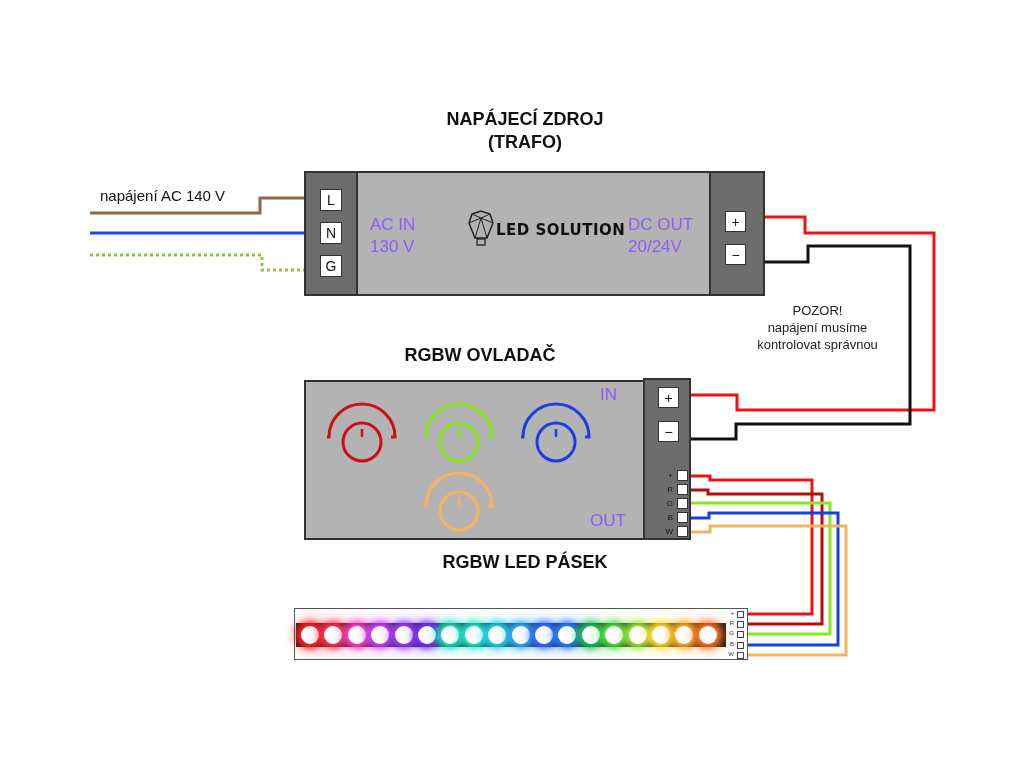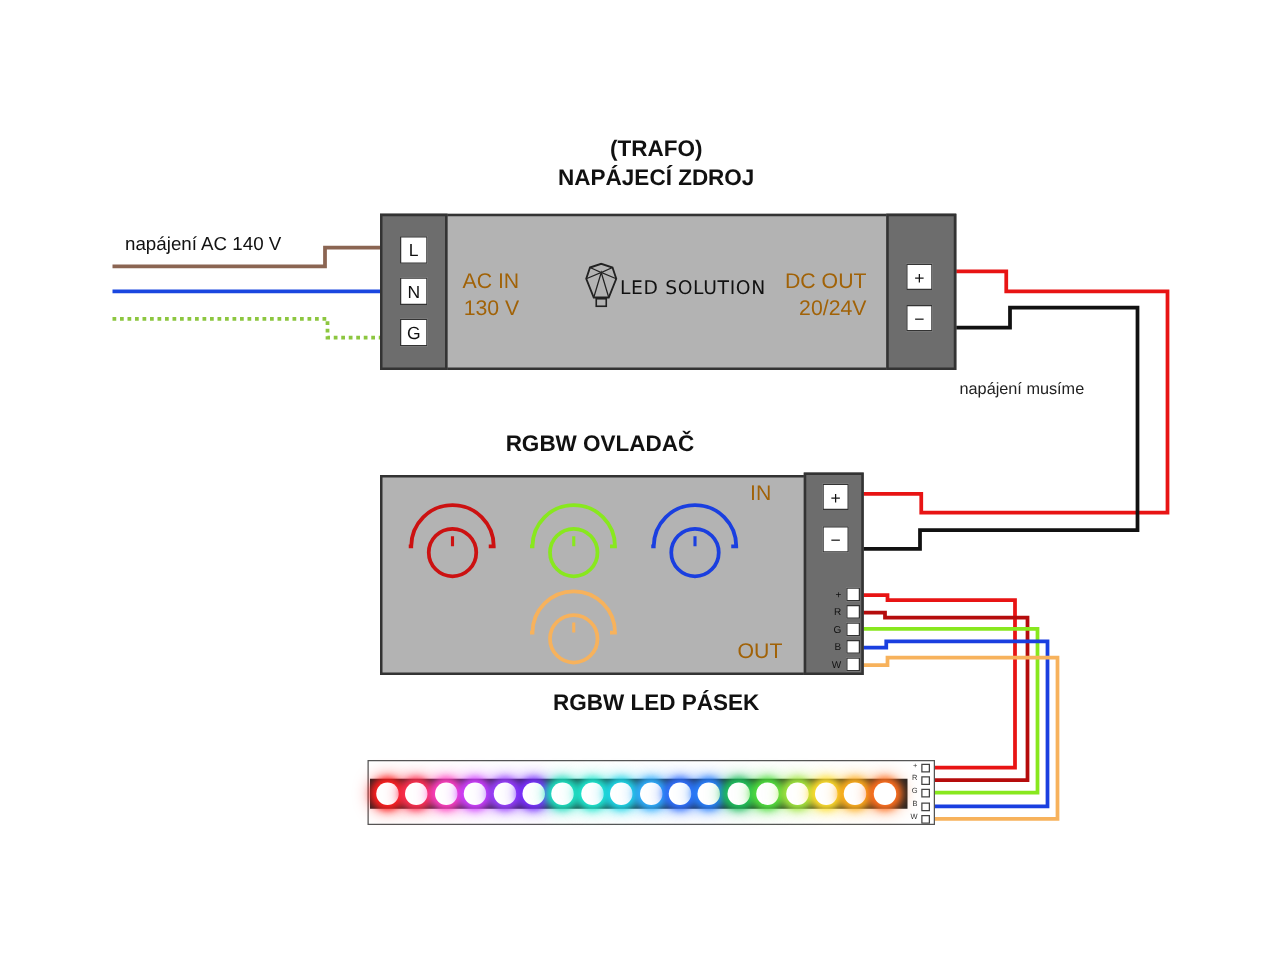--- a/index.html
+++ b/index.html
@@ -4,21 +4,21 @@
 <style>
   html, body { margin:0; padding:0; background:#ffffff; }
   body { width:1024px; height:768px; position:relative; overflow:hidden;
          font-family:"Liberation Sans", sans-serif; color:#111; }
   .abs { position:absolute; }
   .title { font-weight:bold; font-size:18px; text-align:center; color:#111; }
   .box { position:absolute; background:#b3b3b3; border:2px solid #333; box-sizing:border-box; }
   .cap { position:absolute; background:#6d6d6d; border:2px solid #333; box-sizing:border-box; }
   .term { position:absolute; background:#fff; border:1.5px solid #333; box-sizing:border-box;
           display:flex; align-items:center; justify-content:center; font-size:14px; color:#111; }
-  .label { position:absolute; font-size:17px; color:#a16207; text-align:right; line-height:22px; }
+  .label { position:absolute; font-size:17px; color:#8b5cf6; text-align:left; line-height:22px; }
   .small-pin { position:absolute; width:11px; height:11px; background:#fff; border:1.2px solid #333; box-sizing:border-box; }
   .pin-label { position:absolute; font-size:8px; color:#111; text-align:right; width:12px; }
   .strip-pin { position:absolute; width:7px; height:7px; background:#fff; border:1px solid #444; box-sizing:border-box; }
   .strip-pin-label { position:absolute; font-size:6px; color:#333; text-align:right; width:10px; }
   svg.wires { position:absolute; left:0; top:0; }
   .note { position:absolute; font-size:13px; text-align:center; color:#222; line-height:17px; }
   .led { position:absolute; width:18px; height:18px; border-radius:50%; background:#fff; }
 </style>
 </head>
 <body>
@@ -36,22 +36,22 @@
   <polyline points="690,476 710,476 710,480 812,480 812,614 747,614" fill="none" stroke="#e81414" stroke-width="3"></polyline>
   <polyline points="690,490 708,490 708,494 822,494 822,624 747,624" fill="none" stroke="#b50c0c" stroke-width="3"></polyline>
   <polyline points="690,503 830,503 830,634 747,634" fill="none" stroke="#88e81e" stroke-width="3"></polyline>
   <polyline points="690,518 709,518 709,513 838,513 838,645 747,645" fill="none" stroke="#1a3fe0" stroke-width="3"></polyline>
   <polyline points="690,532 710,532 710,526 846,526 846,655 747,655" fill="none" stroke="#f7b25c" stroke-width="3"></polyline>
 </svg>
 
 <div class="abs" style="left:100px;top:187px;font-size:15px;">napájení AC 140 V</div>
 
 <div class="abs title" style="left:400px;top:108px;width:250px;line-height:23px;">
+  <div>NAPÁJECÍ ZDROJ</div>
   <div>(TRAFO)</div>
-  <div>NAPÁJECÍ ZDROJ</div>
 </div>
 
 <div class="box" style="left:304px;top:171px;width:461px;height:125px;"></div>
 <div class="cap" style="left:304px;top:171px;width:54px;height:125px;"></div>
 <div class="cap" style="left:709px;top:171px;width:56px;height:125px;"></div>
 
 <div class="term" style="left:320px;top:189px;width:22px;height:22px;">L</div>
 <div class="term" style="left:320px;top:222px;width:22px;height:22px;">N</div>
 <div class="term" style="left:320px;top:255px;width:22px;height:22px;">G</div>
 
@@ -68,25 +68,27 @@
 </div>
 
 <div class="abs" style="left:466px;top:210px;display:flex;align-items:center;">
   <svg width="30" height="40" viewBox="0 0 30 40">
     <polygon points="6,4 15,1 24,4 27,13 21,28 9,28 3,13" fill="none" stroke="#222" stroke-width="1.5"></polygon>
     <polyline points="3,13 15,8 27,13" fill="none" stroke="#222" stroke-width="1"></polyline>
     <polyline points="6,4 15,8 24,4" fill="none" stroke="#222" stroke-width="1"></polyline>
     <polyline points="9,28 15,8 21,28" fill="none" stroke="#222" stroke-width="1"></polyline>
     <rect x="11" y="29" width="8" height="6" fill="none" stroke="#222" stroke-width="1.3"></rect>
   </svg>
-  <span style="font-weight:normal;font-size:15px;letter-spacing:0.5px;color:#111;font-family:'DejaVu Sans',sans-serif;">LED SOLUTION</span>
+  <span style="font-weight:bold;font-size:15px;letter-spacing:0.5px;color:#111;font-family:'DejaVu Sans',sans-serif;">LED SOLUTION</span>
 </div>
 
 <div class="note" style="left:715px;top:302px;width:205px;">
+  <div>POZOR!</div>
   <div>napájení musíme</div>
+  <div>kontrolovat správnou</div>
 </div>
 
 <div class="abs title" style="left:380px;top:345px;width:200px;">RGBW OVLADAČ</div>
 
 <div class="box" style="left:304px;top:380px;width:342px;height:160px;"></div>
 <div class="cap" style="left:643px;top:378px;width:48px;height:162px;"></div>
 
 <div class="label" style="left:600px;top:384px;">IN</div>
 <div class="label" style="left:590px;top:510px;">OUT</div>
 

